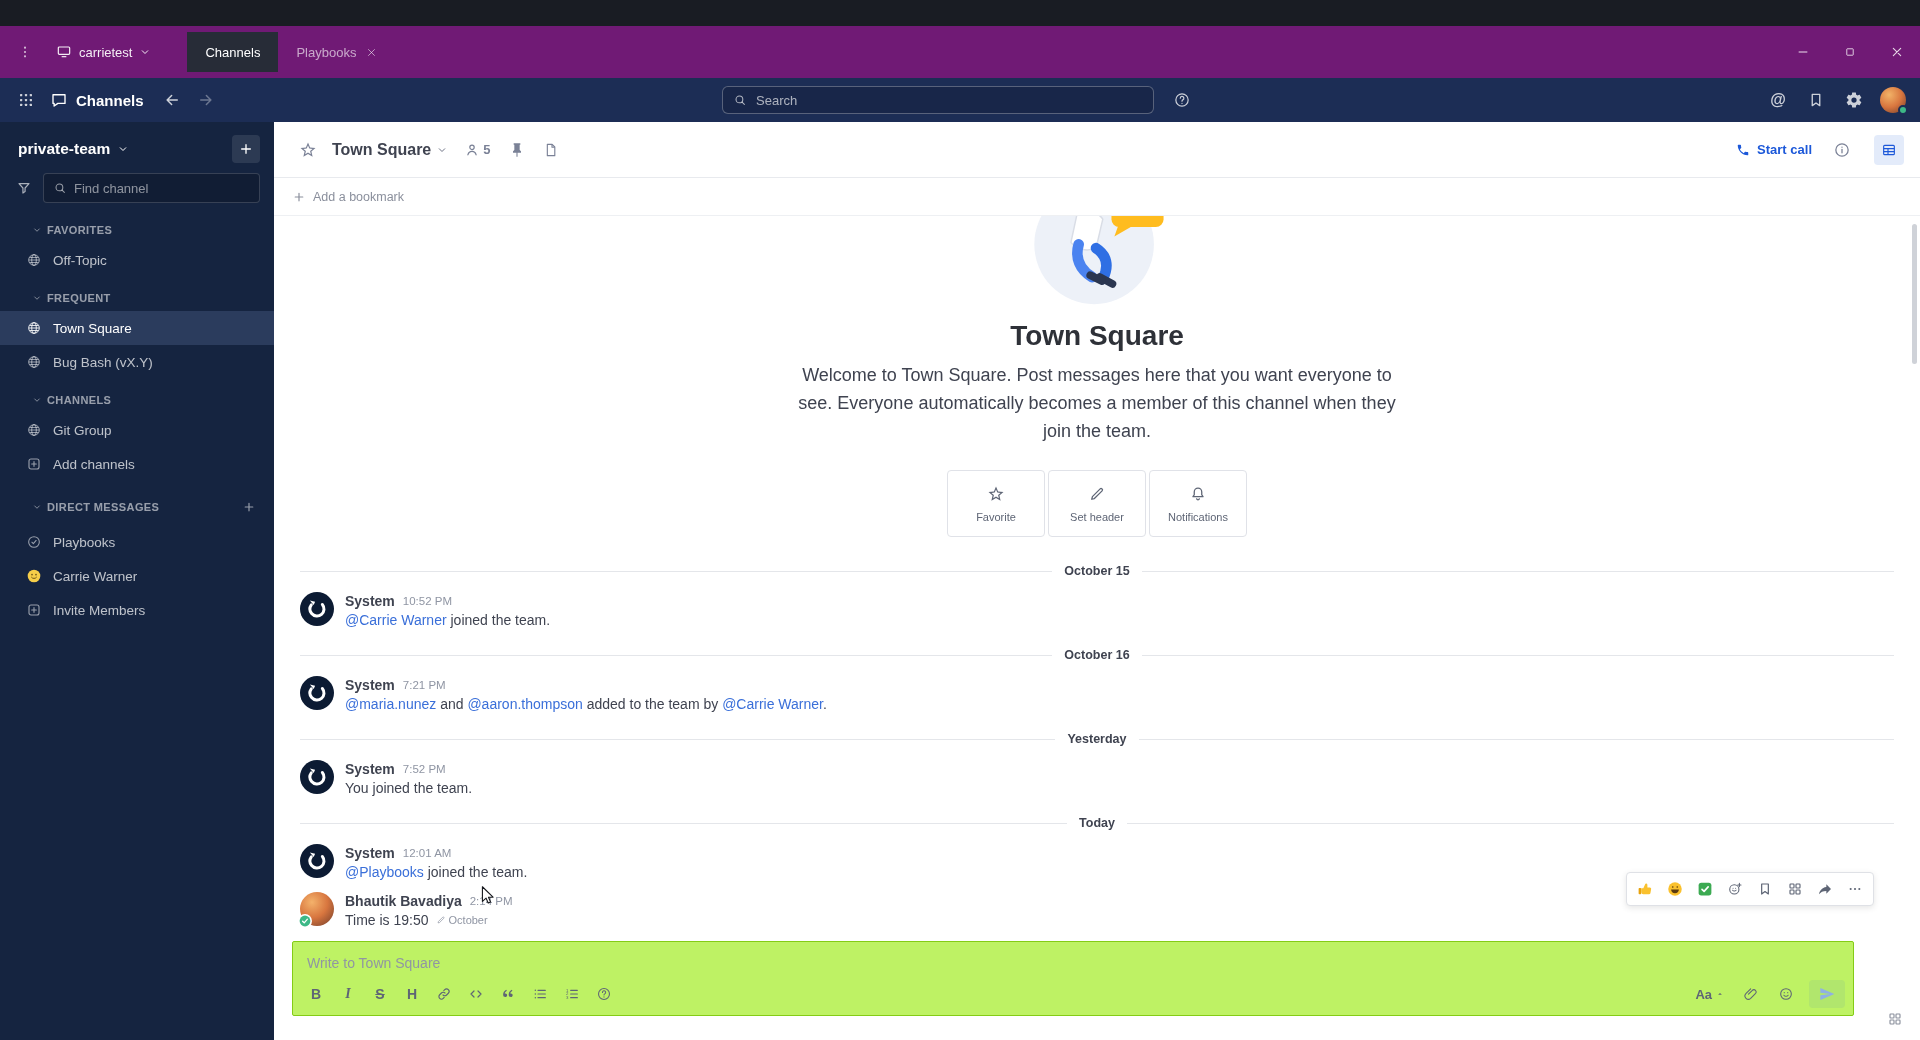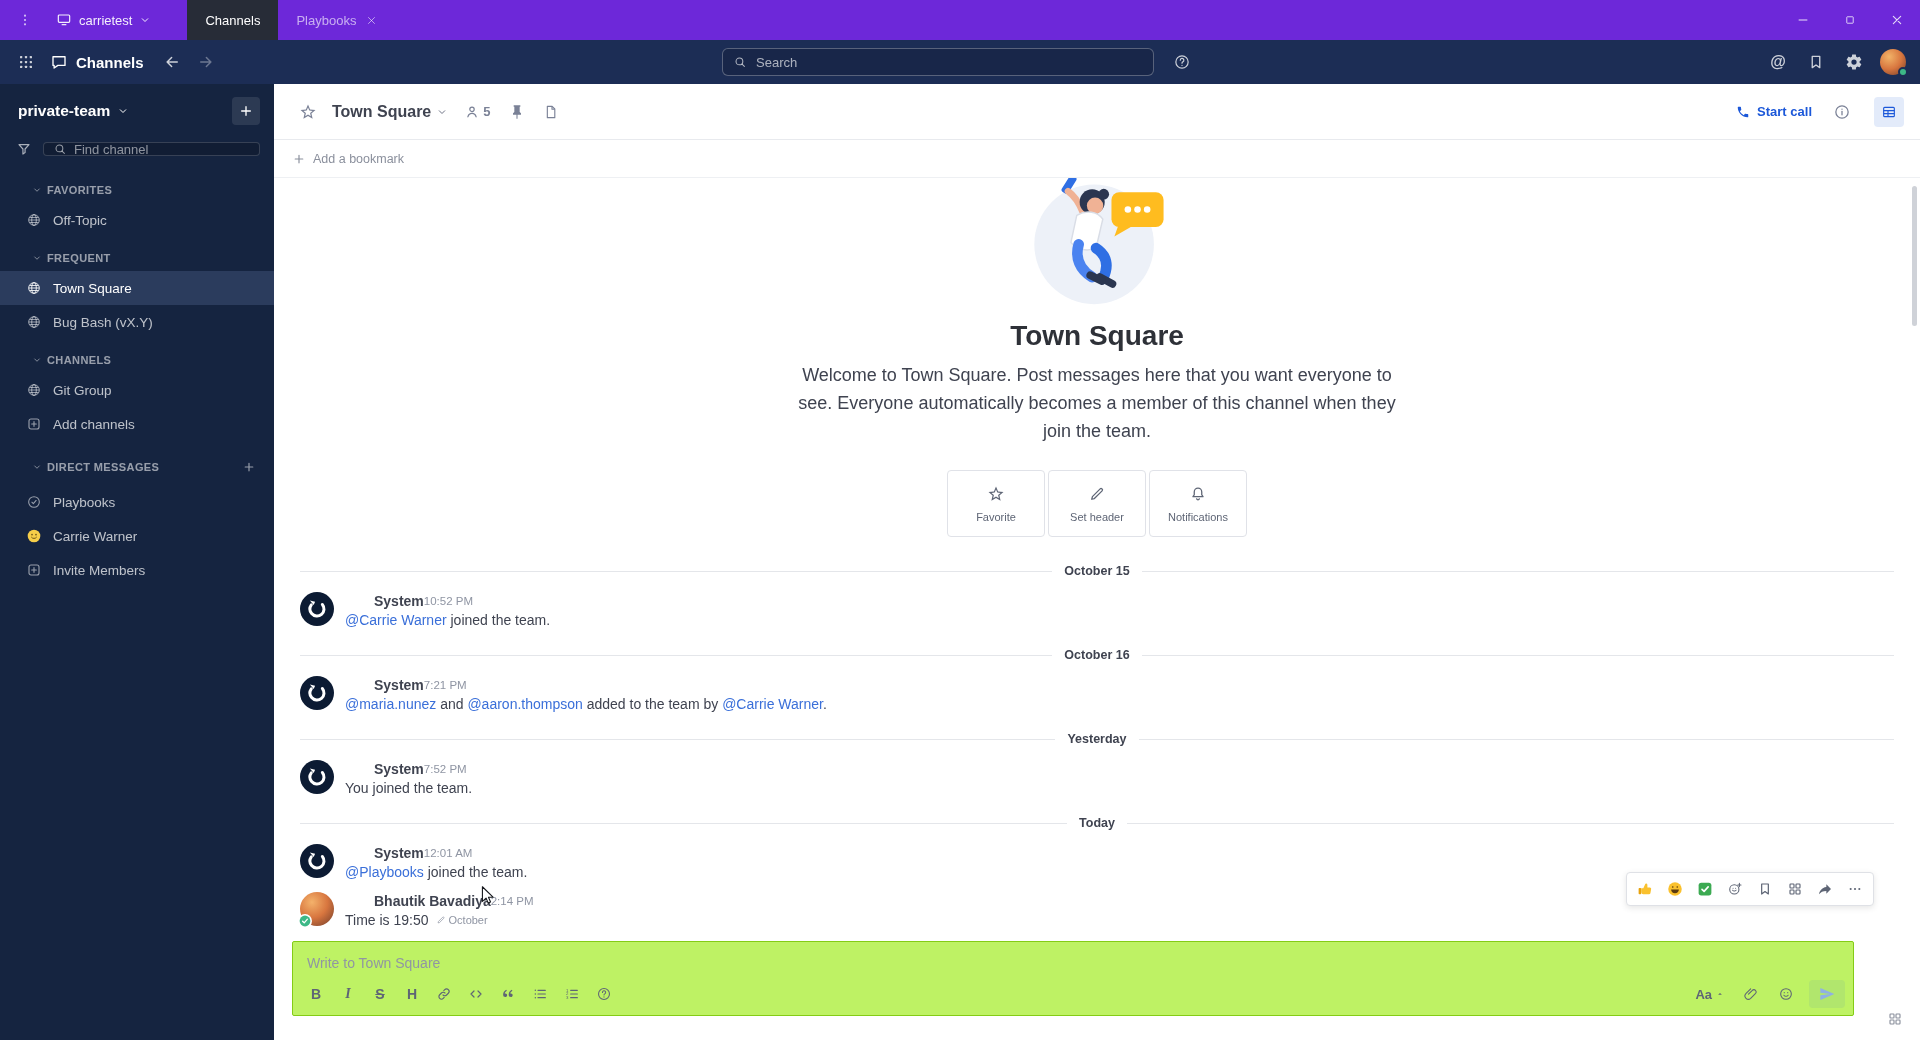--- a/index.html
+++ b/index.html
@@ -8,21 +8,21 @@
   button { background:none; border:none; padding:0; color:inherit; font-family:inherit; cursor:pointer; }
   input { font-family:inherit; }
   .icn { display:inline-flex; align-items:center; justify-content:center; width:16px; height:16px; flex-shrink:0; }
   .icn svg { width:100%; height:100%; display:block; }
   .i10{width:10px;height:10px}.i12{width:12px;height:12px}.i14{width:14px;height:14px}
   .i16{width:16px;height:16px}.i18{width:18px;height:18px}
 
   .window { width:1920px; height:1040px; display:flex; flex-direction:column; }
 
   
-  .titlebar { height:40px; background:#6d28d9; display:flex; align-items:center; padding-left:6px; color:rgba(255,255,255,.85); flex-shrink:0; }
+  .titlebar { height:52px; background:#701a75; display:flex; align-items:center; padding-left:6px; color:rgba(255,255,255,.85); flex-shrink:0;margin-top:26px; }
   .tb-iconbtn { width:38px; height:40px; display:flex; align-items:center; justify-content:center; color:rgba(255,255,255,.7); }
   .server-select { display:flex; align-items:center; gap:7px; padding:0 12px; height:40px; font-size:13px; color:rgba(255,255,255,.92); }
   .tb-tabs { display:flex; height:40px; margin-left:24px; }
   .tb-tab { display:flex; align-items:center; gap:9px; padding:0 18px; font-size:13px; color:rgba(255,255,255,.62); height:40px; }
   .tb-tab.active { background:#272c37; color:#fff; }
   .tab-close { width:13px; height:13px; color:rgba(255,255,255,.6); display:inline-flex; }
   .win-controls { margin-left:auto; display:flex; height:40px; }
   .wc-btn { width:47px; height:40px; display:flex; align-items:center; justify-content:center; color:rgba(255,255,255,.82); }
 
   
@@ -44,21 +44,21 @@
   .app-body { display:flex; flex:1; min-height:0; }
 
   
   .sidebar { width:274px; background:#152440; display:flex; flex-direction:column; color:rgba(255,255,255,.74); flex-shrink:0; overflow:hidden; }
   .team-header { display:flex; align-items:center; padding:13px 14px 10px 18px; }
   .team-name-btn { display:flex; align-items:center; gap:7px; color:#fff; }
   .team-name { font-size:15.5px; font-weight:700; }
   .sb-plus { margin-left:auto; width:28px; height:28px; border-radius:4px; background:rgba(255,255,255,.1); color:#fff; display:flex; align-items:center; justify-content:center; }
   .sb-search-row { display:flex; align-items:center; gap:6px; padding:0 14px 6px 10px; }
   .sb-filter { width:28px; height:28px; color:rgba(255,255,255,.64); display:flex; align-items:center; justify-content:center; }
-  .sb-find { flex:1; height:14px; border:1px solid rgba(255,255,255,.16); background:rgba(0,0,0,.18); border-radius:4px; display:flex; align-items:center; gap:7px; padding:0 9px; color:rgba(255,255,255,.56); }
+  .sb-find { flex:1; height:30px; border:1px solid rgba(255,255,255,.16); background:rgba(0,0,0,.18); border-radius:4px; display:flex; align-items:center; gap:7px; padding:0 9px; color:rgba(255,255,255,.56); }
   .sb-find-input { flex:1; background:transparent; border:none; outline:none; color:rgba(255,255,255,.85); font-size:13px; min-width:0; }
   .sb-find-input::placeholder { color:rgba(255,255,255,.52); }
   .sb-section-header { display:flex; align-items:center; gap:5px; padding:15px 14px 7px 10px; font-size:11px; font-weight:700; letter-spacing:.4px; color:rgba(255,255,255,.56); cursor:pointer;margin-left:22px; }
   .sb-section-header .icn { color:rgba(255,255,255,.56); }
   .sb-section-add { margin-left:auto; width:22px; height:22px; border-radius:4px; color:rgba(255,255,255,.6); display:flex; align-items:center; justify-content:center; }
   .sb-item { display:flex; align-items:center; gap:11px; height:34px; padding:0 14px 0 26px; font-size:13.5px; color:rgba(255,255,255,.72); cursor:pointer; }
   .sb-item .icn { color:rgba(255,255,255,.56); }
   .sb-item.active { background:#2b3c5d; color:#fff; }
   .sb-item.active .icn { color:rgba(255,255,255,.86); }
   .sb-item-label { white-space:nowrap; overflow:hidden; text-overflow:ellipsis; }
@@ -90,21 +90,21 @@
   .date-divider { position:relative; text-align:center; margin:10px 26px 6px; height:20px; }
   .date-divider::before { content:""; position:absolute; left:0; right:0; top:50%; height:1px; background:#e4e6ea; }
   .date-pill { position:relative; background:#fff; padding:0 12px; font-size:12.5px; font-weight:600; color:#3f4350; line-height:20px; display:inline-block; }
 
   .msg-row { display:flex; gap:11px; padding:5px 26px; position:relative; }
   .msg-avatar { width:34px; height:34px; border-radius:50%; flex-shrink:0; position:relative; }
   .msg-avatar.system svg { width:34px; height:34px; }
   .msg-avatar.photo { background:radial-gradient(circle at 35% 30%,#f4b26b 0%,#d8763f 48%,#6e3b2a 100%); }
   .msg-status { position:absolute; left:-2px; bottom:-2px; width:14px; height:14px; border-radius:50%; background:#fff; padding:1px; display:block; }
   .msg-status svg { width:12px; height:12px; display:block; }
-  .msg-head { display:flex; align-items:center; line-height:18px;margin-left:29px; }
+  .msg-head { display:flex; align-items:center; gap:8px; line-height:18px; }
   .msg-author { font-size:14px; font-weight:700; color:#3f4350; }
   .msg-time { font-size:11.5px; color:#8f95a3; }
   .msg-body { font-size:14px; color:#3f4350; line-height:20px; }
   .mention { color:#3a6fd9; text-decoration:none; cursor:pointer; }
   .edited { margin-left:7px; font-size:11px; color:#8f95a3; display:inline-flex; align-items:center; gap:3px; }
   .edited .icn { color:#8f95a3; }
 
   .msg-actions { position:absolute; right:46px; top:-15px; background:#fff; border:1px solid #dfe1e6; border-radius:4px; box-shadow:0 2px 6px rgba(0,0,0,.1); display:flex; align-items:center; padding:3px 4px; gap:2px; z-index:5; }
   .ma-btn { width:28px; height:26px; border-radius:4px; display:flex; align-items:center; justify-content:center; color:#5e6575; }
 

